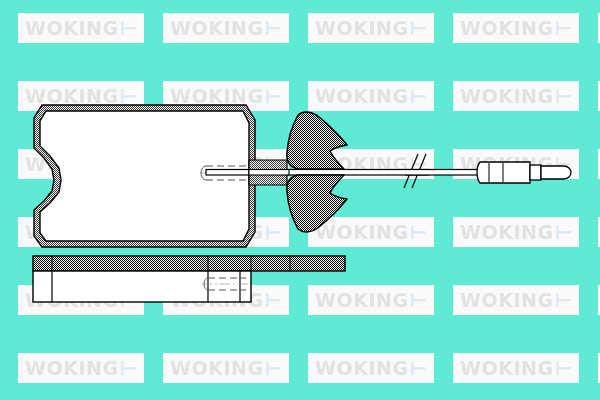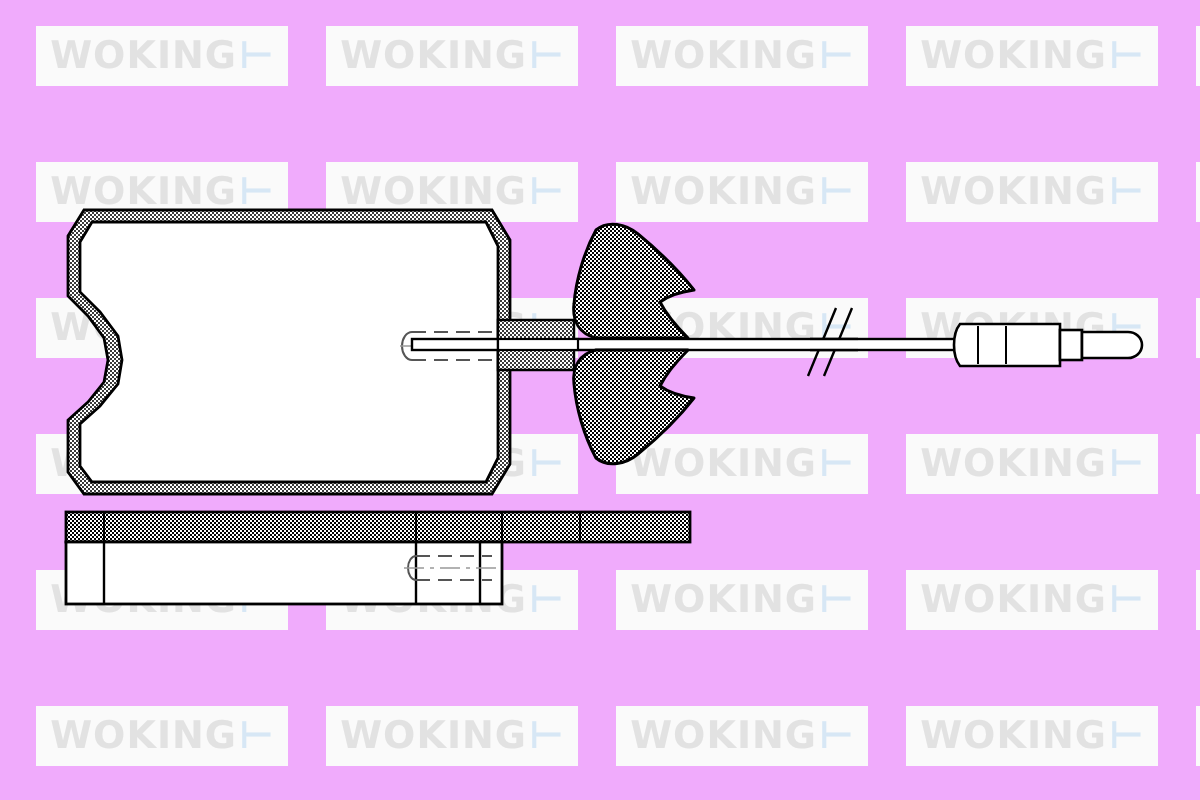--- a/index.html
+++ b/index.html
@@ -3,21 +3,21 @@
 <meta charset="utf-8">
 <title>Brake Pad Technical Drawing</title>
 <style>
   html,body{margin:0;padding:0;}
   body{
     width:600px;height:400px;overflow:hidden;
     background:#ffffff;
     font-family:"Liberation Sans", sans-serif;
     position:relative;
   }
-  #stage{position:absolute;left:0;top:0;width:600px;height:400px;overflow:hidden;background:#f0abfc;}
+  #stage{position:absolute;left:0;top:0;width:600px;height:400px;overflow:hidden;background:#5eead4;}
 
   
   #watermark-layer{
     position:absolute;left:0;top:0;width:600px;height:400px;
     overflow:hidden;z-index:1;pointer-events:none;
   }
   .wm-tile{
     position:absolute;
     width:126px;height:30px;
     background:#fafafa;

